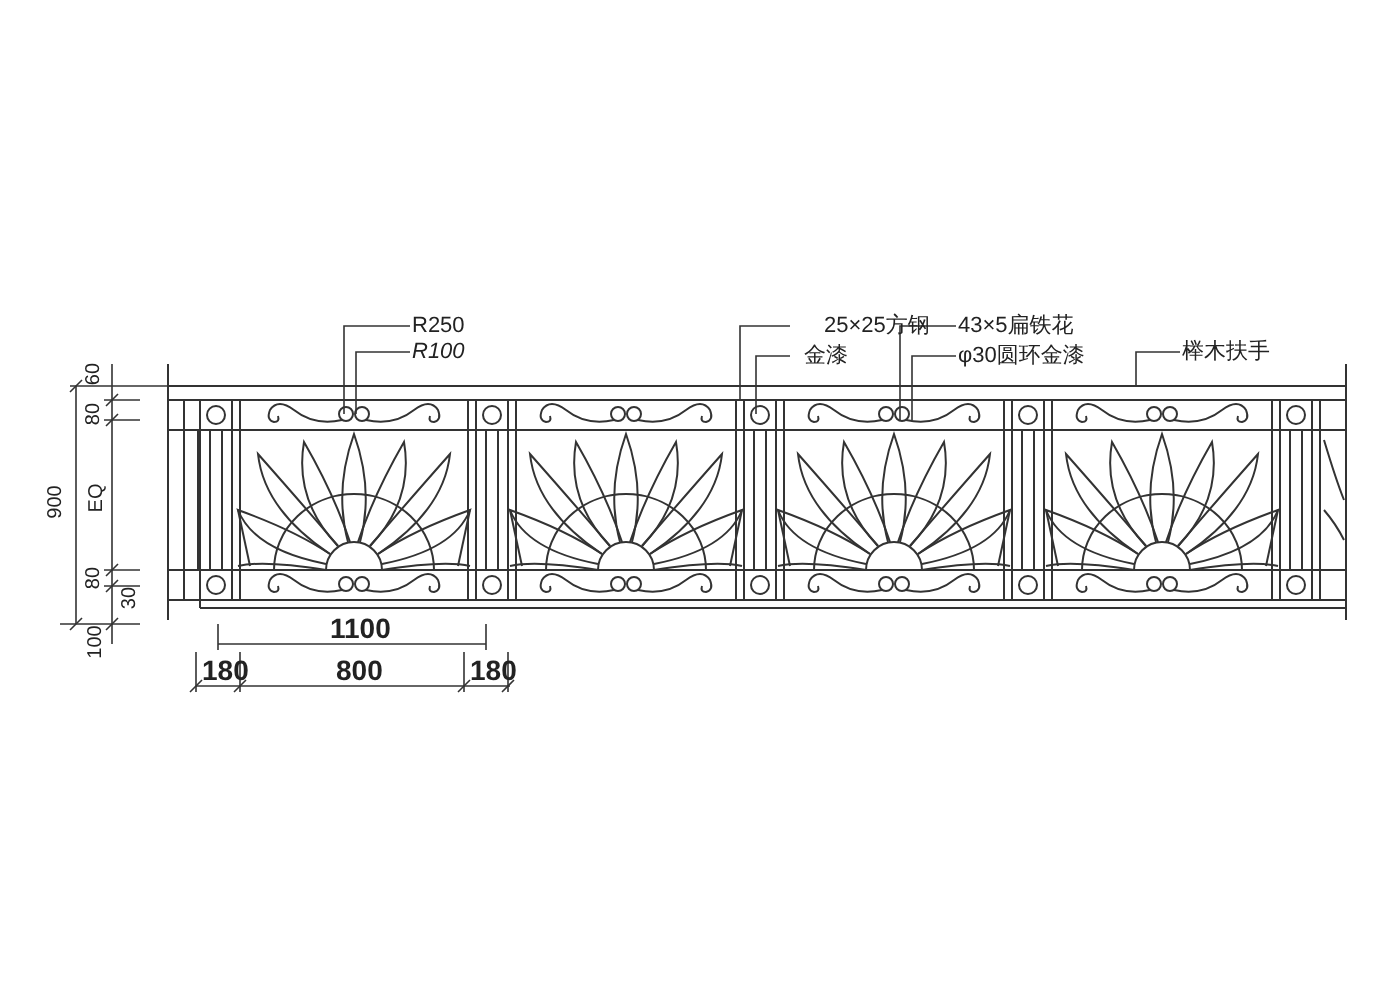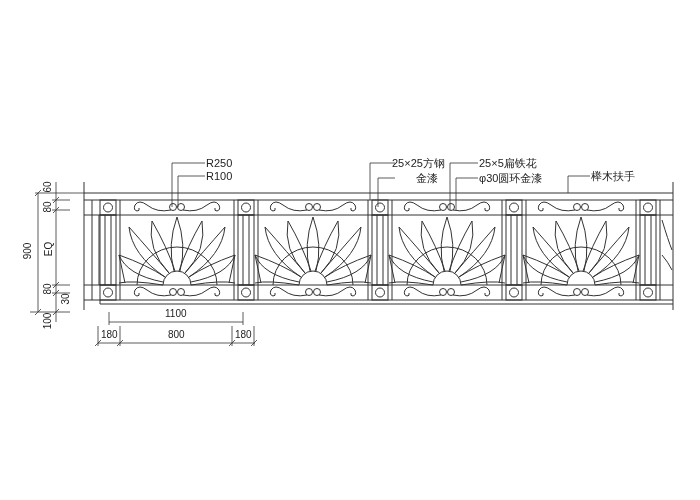--- a/index.html
+++ b/index.html
@@ -1,20 +1,20 @@
 <!DOCTYPE html>
 <html><head>
 <meta charset="utf-8">
 <style>
   html, body { margin: 0; padding: 0; background: #ffffff; }
   body { width: 700px; height: 500px; position: relative; overflow: hidden; font-family: "Liberation Sans", sans-serif; }
   #drawing { position: absolute; left: 0; top: 0; }
   .lbl { position: absolute; font-size: 11px; color: #222; white-space: nowrap; line-height: 12px; }
   .vlbl { position: absolute; font-size: 10px; color: #222; white-space: nowrap; transform: rotate(-90deg); transform-origin: center center; line-height: 10px; }
-  .dimlbl { position: absolute; font-size: 10px; color: #222; white-space: nowrap; line-height: 10px; }
+  .dimlbl { position: absolute; font-size: 14px; color: #222; white-space: nowrap; line-height: 10px; font-weight: bold; }
 </style>
 </head>
 <body>
 
 <svg id="drawing" width="700" height="500" viewBox="0 0 700 500" xmlns="http://www.w3.org/2000/svg">
   <defs>
     <g id="sunburst" stroke="#333" stroke-width="1" fill="none">
 
       <path d="M -40 0 A 40 38 0 0 1 40 0"></path>
 
@@ -148,24 +148,24 @@
     <line x1="232" y1="326" x2="232" y2="346"></line>
     <line x1="254" y1="326" x2="254" y2="346"></line>
     <line x1="95" y1="346" x2="101" y2="340"></line>
     <line x1="117" y1="346" x2="123" y2="340"></line>
     <line x1="229" y1="346" x2="235" y2="340"></line>
     <line x1="251" y1="346" x2="257" y2="340"></line>
   </g>
 </svg>
 
 <span class="lbl" style="left:206px;top:157px;text-align:right;">R250</span>
-<span class="lbl" style="left:206px;top:170px;">R100</span>
-<span class="lbl" style="left:392px;top:157px;">25×25方钢</span>
-<span class="lbl" style="left:416px;top:172px;">金漆</span>
-<span class="lbl" style="left:479px;top:157px;">25×5扁铁花</span>
+<span class="lbl" style="left:206px;top:170px;font-style:italic;">R100</span>
+<span class="lbl" style="left:412px;top:157px;">25×25方钢</span>
+<span class="lbl" style="left:402px;top:172px;">金漆</span>
+<span class="lbl" style="left:479px;top:157px;">43×5扁铁花</span>
 <span class="lbl" style="left:479px;top:172px;">φ30圆环金漆</span>
 <span class="lbl" style="left:591px;top:170px;font-family:Liberation Serif, serif;">榉木扶手</span>
 
 <span class="vlbl" style="left:20px;top:246px;">900</span>
 <span class="vlbl" style="left:42px;top:182px;">60</span>
 <span class="vlbl" style="left:42px;top:202px;">80</span>
 <span class="vlbl" style="left:42px;top:244px;">EQ</span>
 <span class="vlbl" style="left:42px;top:284px;">80</span>
 <span class="vlbl" style="left:60px;top:294px;">30</span>
 <span class="vlbl" style="left:40px;top:316px;">100</span>

